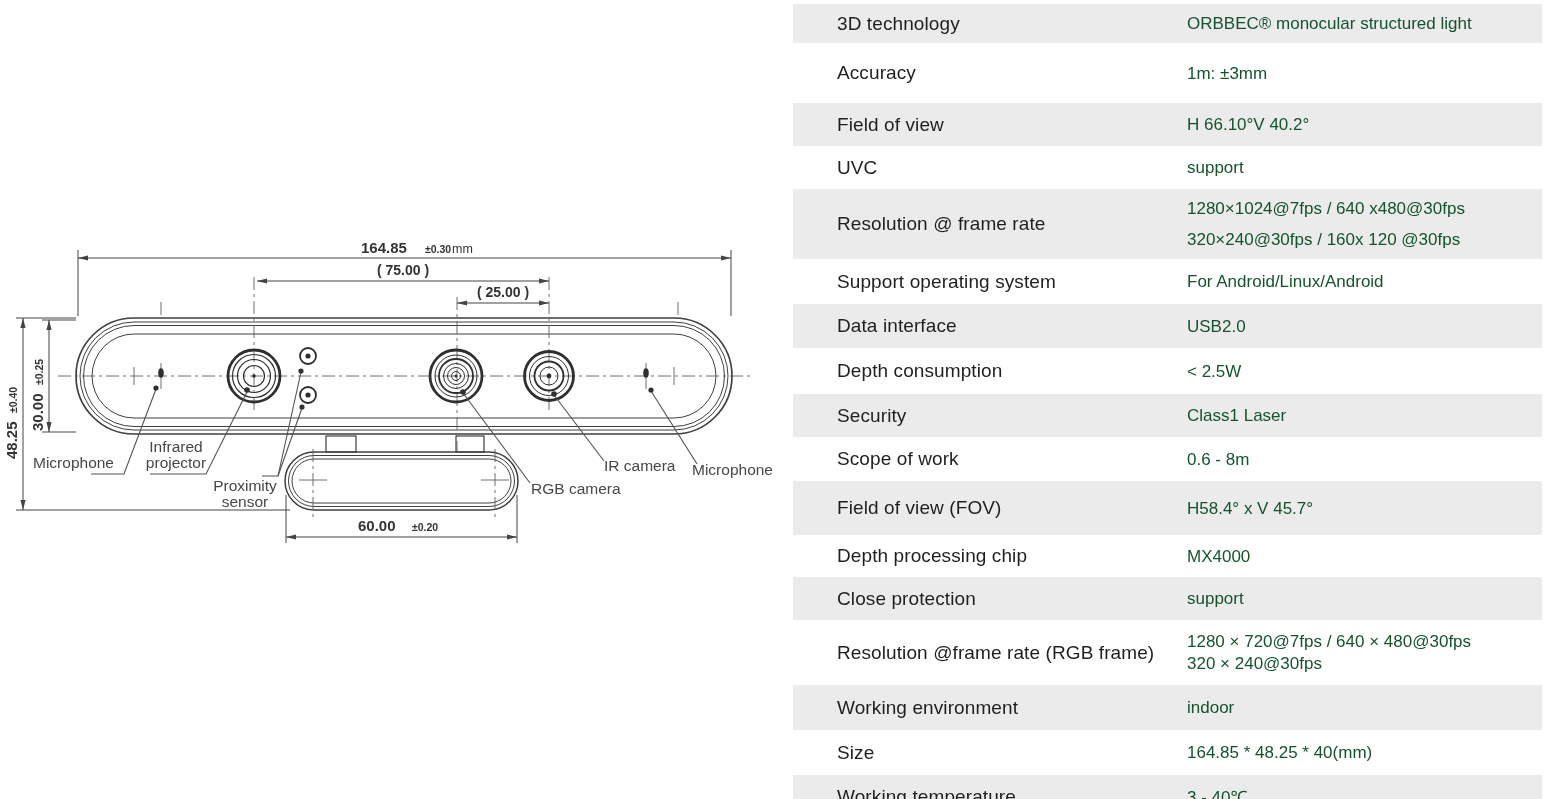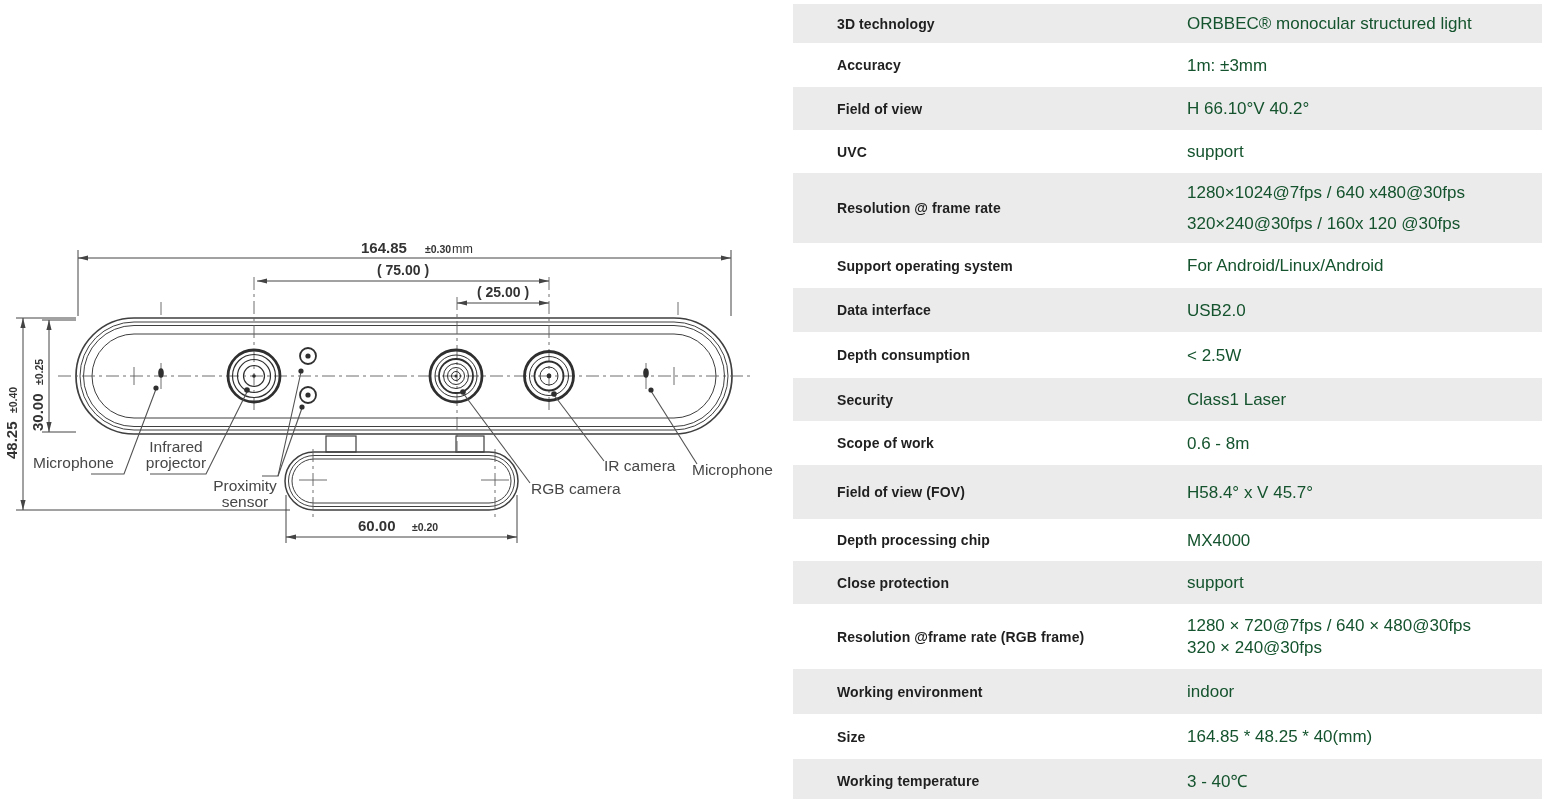--- a/index.html
+++ b/index.html
@@ -12,21 +12,21 @@
   .dim-main{font-size:15px;font-weight:700;fill:#333;}
   .dim-tol{font-size:10.5px;font-weight:700;fill:#333;}
   .dim-unit{font-size:12.5px;fill:#333;}
   .part-label{font-size:15.5px;fill:#474747;}
   
   .spec{position:absolute;left:793px;top:4px;width:749px;}
   .spec-row{display:flex;align-items:center;}
   .spec-row.shade{background:#ebebeb;}
   .cell-label{
     width:394px;box-sizing:border-box;padding-left:44px;
-    font-size:14px;font-weight:700;color:#1f1f1f;letter-spacing:.1px;
+    font-size:19px;font-weight:400;color:#1f1f1f;letter-spacing:.1px;
   }
   .cell-value{flex:1;font-size:17px;color:#14532d;}
   .cell-value .vline{line-height:31px;}
   .cell-value.compact .vline{line-height:22px;}
 </style>
 </head>
 <body>
 
 <svg class="drawing" width="790" height="799" viewBox="0 0 790 799">
 
@@ -183,21 +183,21 @@
 </svg>
 
 <div class="spec">
 
   <div class="spec-row shade" style="height:39px">
     <div class="cell-label">3D technology</div>
     <div class="cell-value">
         <div class="vline">ORBBEC® monocular structured light</div>
       </div>
   </div>
-  <div class="spec-row" style="height:44px">
+  <div class="spec-row" style="height:60px">
     <div class="cell-label">Accuracy</div>
     <div class="cell-value">
         <div class="vline">1m: ±3mm</div>
       </div>
   </div>
   <div class="spec-row shade" style="height:43px">
     <div class="cell-label">Field of view</div>
     <div class="cell-value">
         <div class="vline">H 66.10°V 40.2°</div>
       </div>

